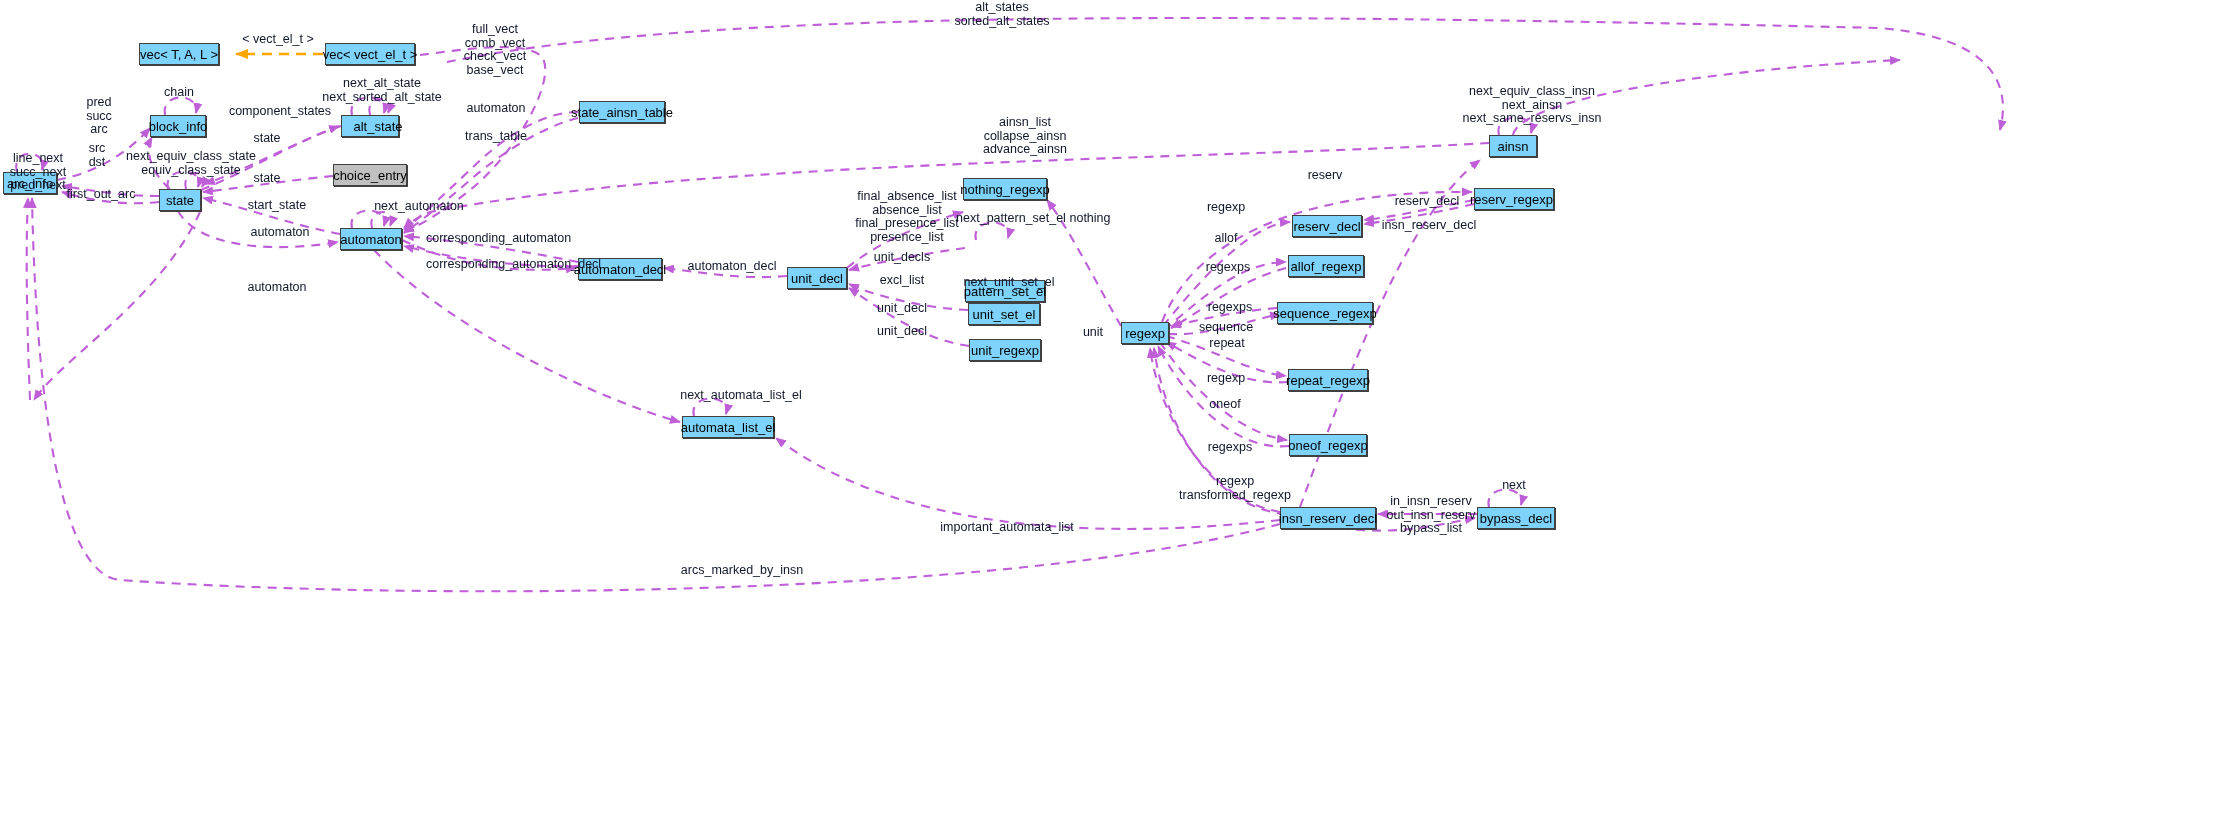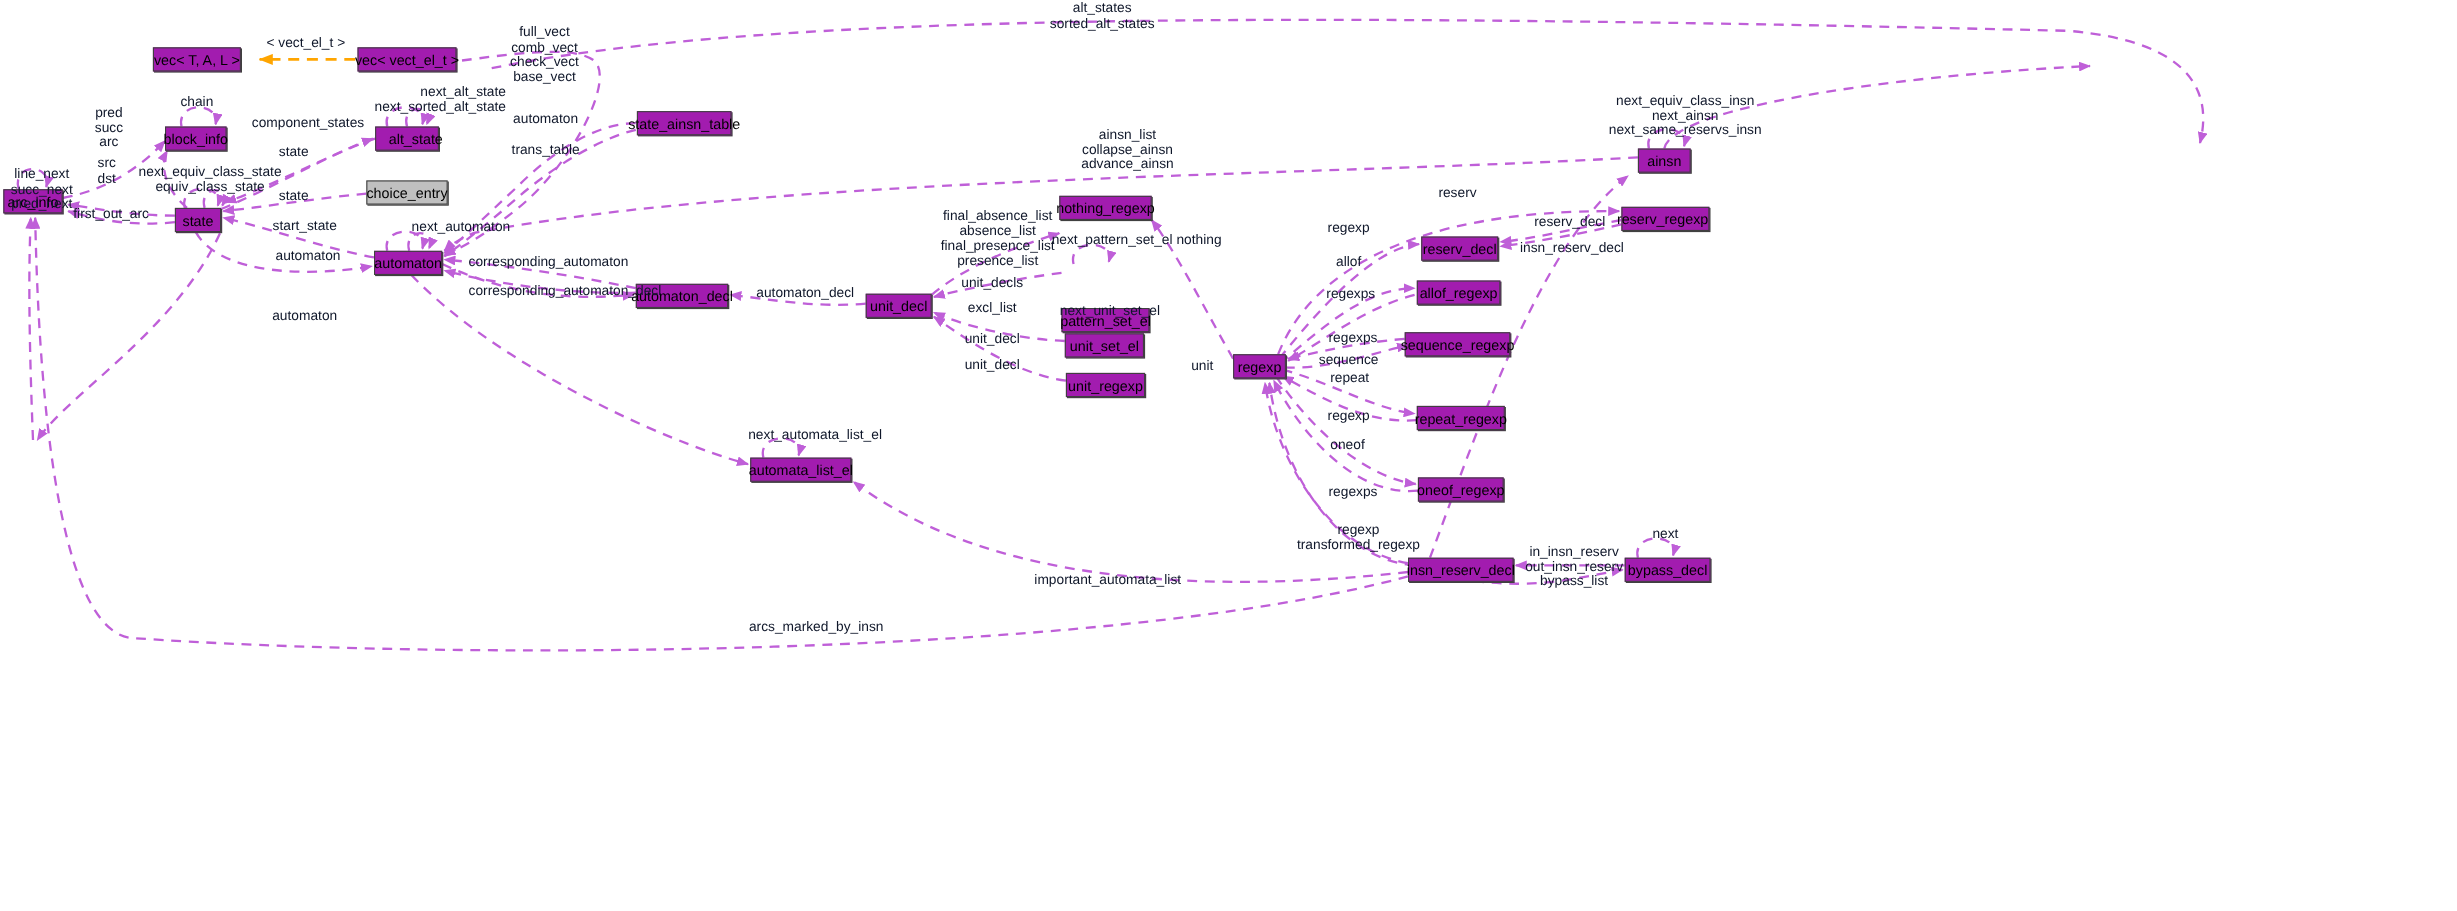--- a/index.html
+++ b/index.html
@@ -1,20 +1,20 @@
 <!DOCTYPE html>
 <html><head>
 <meta charset="utf-8">
 <style>
   html,body{margin:0;padding:0;background:#ffffff;}
   body{width:2234px;height:828px;position:relative;overflow:hidden;
        font-family:"Liberation Sans","DejaVu Sans",sans-serif;}
   #stage{position:relative;width:2234px;height:828px;}
   svg#edges{position:absolute;left:0;top:0;width:2234px;height:828px;}
-  .node{position:absolute;box-sizing:border-box;background:#a21caf;
+  .node{position:absolute;box-sizing:border-box;background:#7dd3fc;
         border:1px solid #404040;
         box-shadow:1px 1px 0 0 #404040;
         display:flex;align-items:center;justify-content:center;
         font-size:13px;color:#000;white-space:nowrap;height:22px;line-height:1;}
   .node.gray{background:#c0c0c0;}
   .node.tmpl{font-size:13px;}
   .lbl{position:absolute;font-size:12.5px;color:#0f172a;white-space:pre;
        line-height:13.5px;text-align:center;}
 </style>
 </head>
@@ -234,21 +234,21 @@
   <div class="lbl" style="left:937px;top:1px;width:130px;">alt_states
 sorted_alt_states</div>
   <div class="lbl" style="left:232px;top:33px;width:92px;">&lt; vect_el_t &gt;</div>
   <div class="lbl" style="left:451px;top:23px;width:88px;">full_vect
 comb_vect
 check_vect
 base_vect</div>
   <div class="lbl" style="left:1457px;top:85px;width:150px;">next_equiv_class_insn
 next_ainsn
 next_same_reservs_insn</div>
-  <div class="lbl" style="left:328px;top:77px;width:132px;text-align:right;">next_alt_state
+  <div class="lbl" style="left:316px;top:77px;width:132px;">next_alt_state
 next_sorted_alt_state</div>
   <div class="lbl" style="left:78px;top:96px;width:42px;">pred
 succ
 arc</div>
   <div class="lbl" style="left:158px;top:86px;width:42px;">chain</div>
   <div class="lbl" style="left:228px;top:105px;width:104px;">component_states</div>
   <div class="lbl" style="left:462px;top:102px;width:68px;">automaton</div>
   <div class="lbl" style="left:975px;top:116px;width:100px;">ainsn_list
 collapse_ainsn
 advance_ainsn</div>

